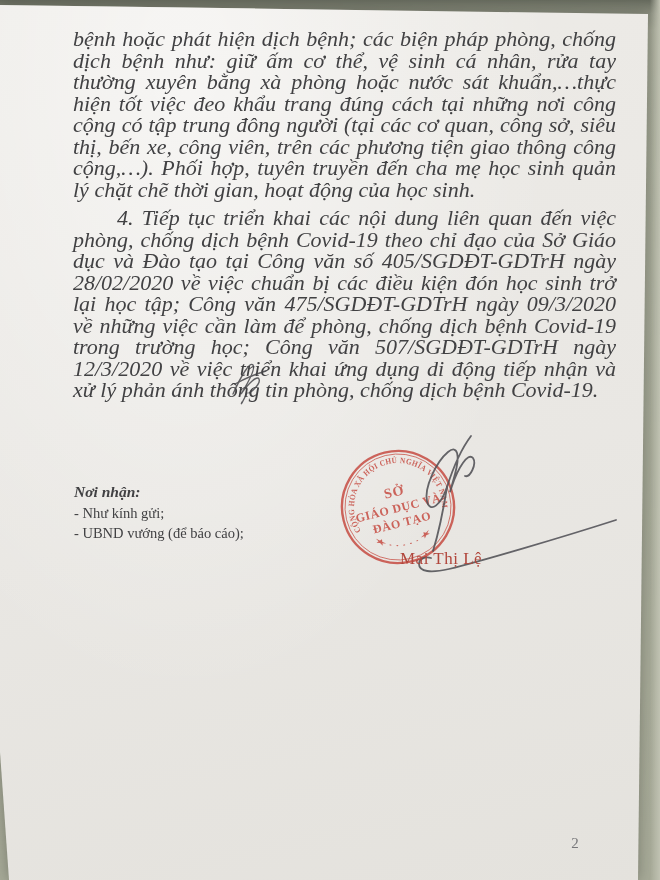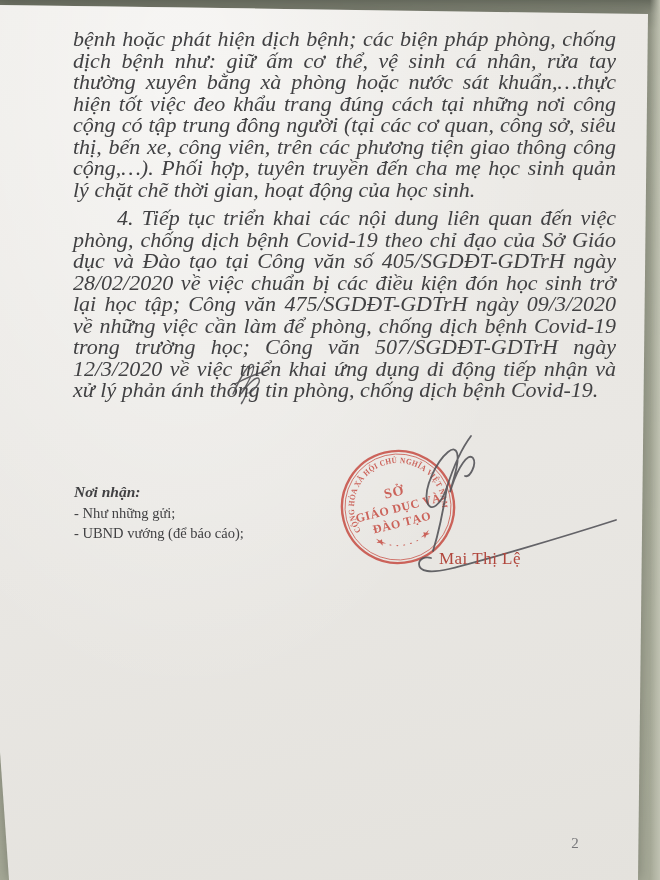--- a/index.html
+++ b/index.html
@@ -27,21 +27,21 @@
   .doc-body p{margin:0 0 7px 0;}
   .p-ind{text-indent:44px;}
   .recipients{position:absolute;left:74px;top:433px;color:#414143;margin-top:48px;}
   .rec-head{font-weight:bold;font-style:italic;font-size:15.5px;line-height:22px;}
   .rec-item{font-size:14.5px;line-height:20px;}
   .sig-title{
     position:absolute;left:380px;top:414px;width:160px;text-align:center;
     font-weight:bold;font-size:16px;letter-spacing:1.5px;color:#46464a;
   }
   .signer-name{
-    position:absolute;left:400px;top:549px;width:160px;text-align:center;
+    position:absolute;left:400px;top:549px;width:160px;text-align:left;
     font-size:17px;color:#b1463c;letter-spacing:.5px;
   }
   .page-num{position:absolute;left:560px;top:835px;width:30px;text-align:center;
     font-size:15px;color:#77777a;}
   .stamp{
     position:absolute;left:338px;top:447px;width:120px;height:120px;
     transform:rotate(-14deg);opacity:.82;
   }
   .stamp text{font-family:"Liberation Serif",serif;font-weight:bold;}
   .ring-text{font-size:8.2px;letter-spacing:.4px;}
@@ -58,21 +58,21 @@
 <div class="paper-wrap">
   <div class="paper">
 
     <div class="doc-body">
       <p class="p-cont">bệnh hoặc phát hiện dịch bệnh; các biện pháp phòng, chống dịch bệnh như: giữ ấm cơ thể, vệ sinh cá nhân, rửa tay thường xuyên bằng xà phòng hoặc nước sát khuẩn,…thực hiện tốt việc đeo khẩu trang đúng cách tại những nơi công cộng có tập trung đông người (tại các cơ quan, công sở, siêu thị, bến xe, công viên, trên các phương tiện giao thông công cộng,…). Phối hợp, tuyên truyền đến cha mẹ học sinh quản lý chặt chẽ thời gian, hoạt động của học sinh.</p>
       <p class="p-ind">4. Tiếp tục triển khai các nội dung liên quan đến việc phòng, chống dịch bệnh Covid-19 theo chỉ đạo của Sở Giáo dục và Đào tạo tại Công văn số 405/SGDĐT-GDTrH ngày 28/02/2020 về việc chuẩn bị các điều kiện đón học sinh trở lại học tập; Công văn 475/SGDĐT-GDTrH ngày 09/3/2020 về những việc cần làm để phòng, chống dịch bệnh Covid-19 trong trường học; Công văn 507/SGDĐT-GDTrH ngày 12/3/2020 về việc triển khai ứng dụng di động tiếp nhận và xử lý phản ánh thông tin phòng, chống dịch bệnh Covid-19.</p>
     </div>
 
     <div class="recipients">
       <div class="rec-head">Nơi nhận:</div>
-      <div class="rec-item">- Như những gửi;</div>
+      <div class="rec-item">- Như kính gửi;</div>
       <div class="rec-item">- UBND vướng (để báo cáo);</div>
     </div>
 
 
     <svg class="stamp" viewBox="0 0 120 120">
       <defs>
         <path id="arcTop" d="M 19 76 A 44 44 0 1 1 101 76"></path>
         <path id="arcBot" d="M 28 86 A 42 42 0 0 0 92 86"></path>
       </defs>
       <circle cx="60" cy="60" r="56" fill="none" stroke="#c5463c" stroke-width="2.4"></circle>

